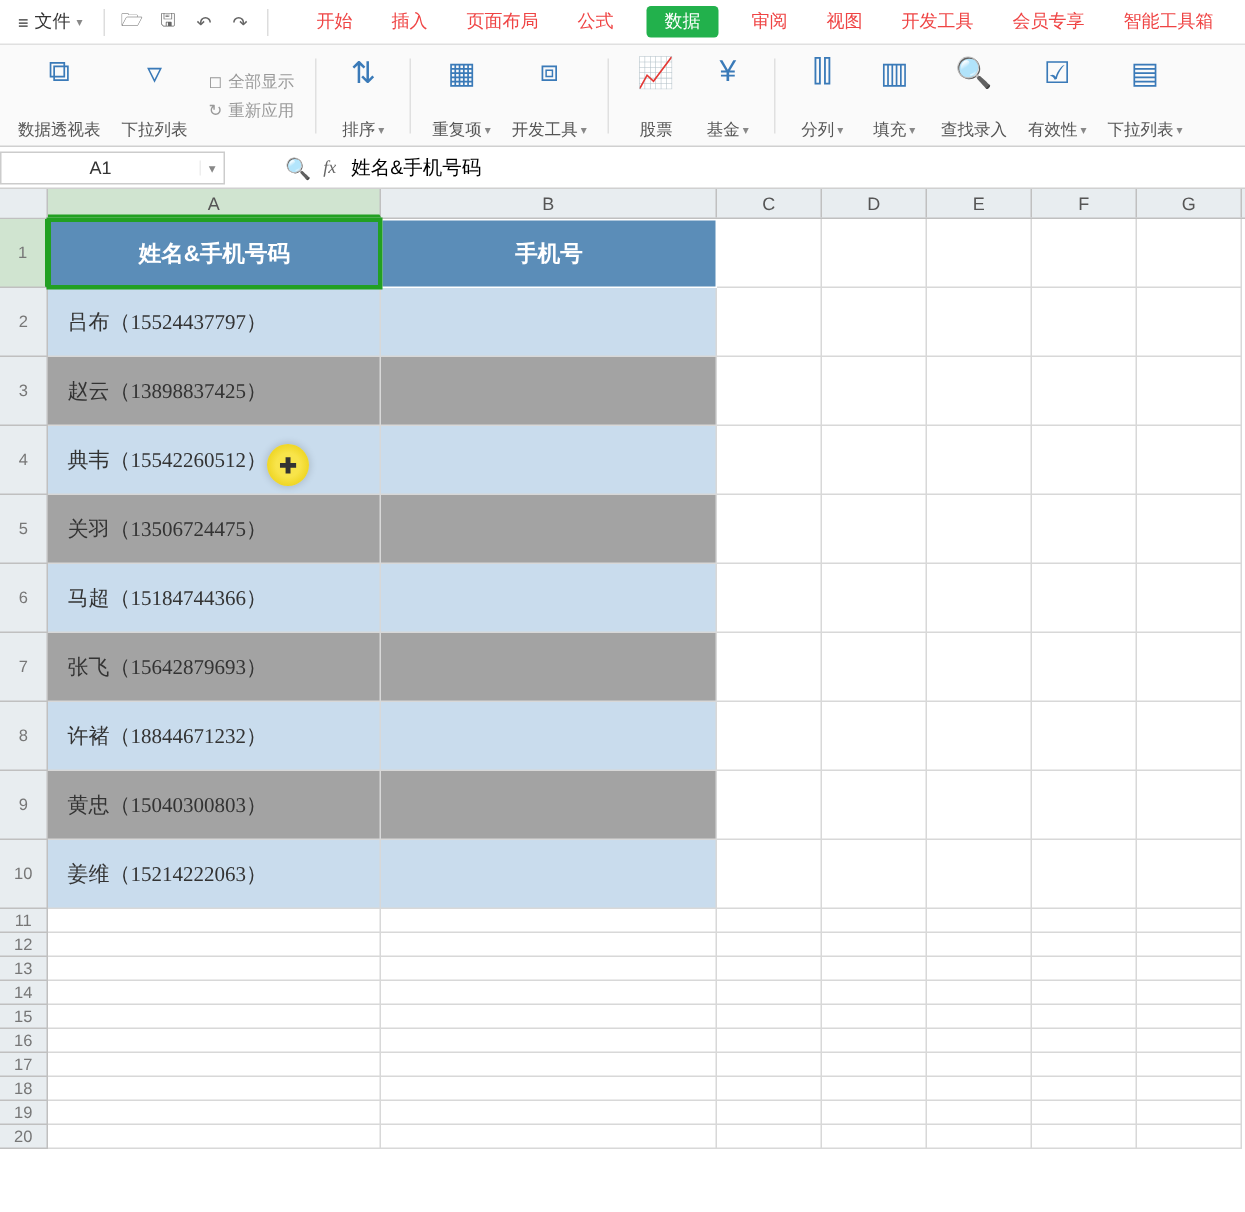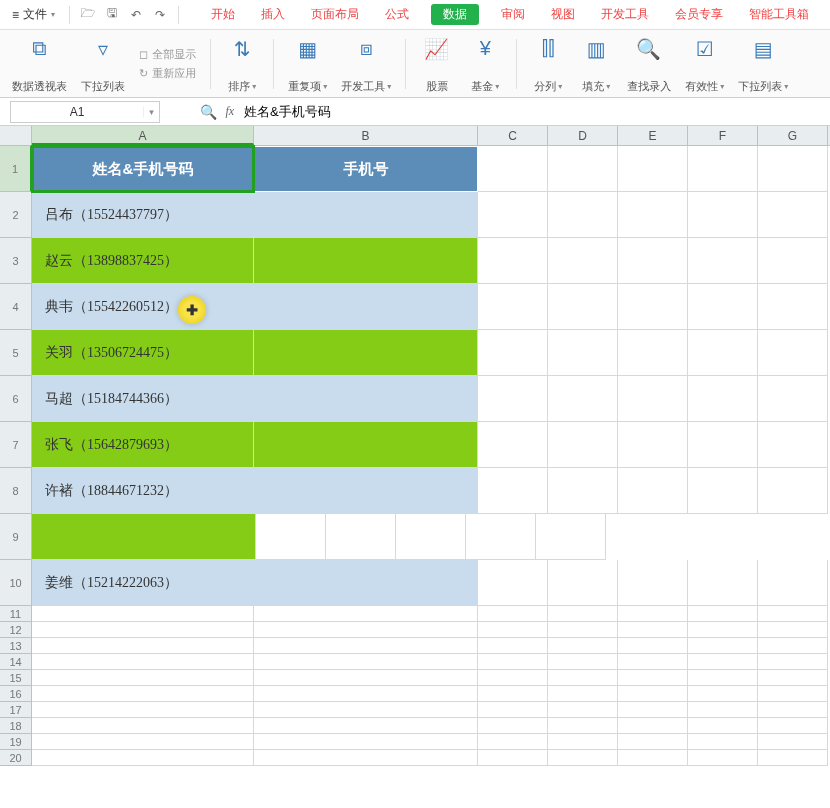--- a/index.html
+++ b/index.html
@@ -20,21 +20,21 @@
 .ribbon-group { display: flex; flex-direction: column; align-items: center; justify-content: space-between; height: 60px; padding: 0 4px; cursor: pointer; min-width: 42px; }
 .ribbon-group .icon-area { height: 30px; display: flex; align-items: center; justify-content: center; color: #3a7ab8; font-size: 20px; }
 .ribbon-group .label { font-size: 11px; color: #555; white-space: nowrap; display: flex; align-items: center; gap: 2px; }
 .ribbon-small-group { display: flex; flex-direction: column; gap: 4px; height: 56px; justify-content: center; padding: 0 4px; }
 .ribbon-small { display: flex; align-items: center; gap: 4px; font-size: 11px; color: #999; cursor: pointer; }
 .ribbon-sep { width: 1px; height: 50px; background: #e0e0e0; margin: 0 4px; }
 .dropdown-arrow { font-size: 8px; color: #888; }
 
 
 .refbar { display: flex; align-items: center; height: 28px; border-bottom: 1px solid #d0d0d0; }
-.namebox { width: 150px; height: 22px; border: 1px solid #ccc; margin-left: 10px; display: flex; align-items: center; justify-content: center; position: relative; background: #fff; }
+.namebox { width: 150px; height: 22px; border: 1px solid #ccc; display: flex; align-items: center; justify-content: center; position: relative; background: #fff; }
 .namebox .nb-text { flex: 1; text-align: center; font-size: 12px; }
 .namebox .nb-drop { width: 16px; text-align: center; border-left: 1px solid #eee; color: #888; font-size: 9px; }
 .fx-area { display: flex; align-items: center; gap: 8px; margin-left: 40px; }
 .fx-icon { color: #666; cursor: pointer; font-size: 14px; }
 .fx-label { font-style: italic; color: #666; font-family: Liberation Serif, serif; }
 .formula-input { border: none; outline: none; font-size: 13px; width: 400px; padding: 2px; }
 
 
 .sheet { position: relative; }
 .col-headers { display: flex; height: 20px; background: #e8edf0; border-bottom: 1px solid #c0c0c0; }
@@ -43,21 +43,21 @@
 .col-h.selected { background: #d0e4d0; border-bottom: 2px solid #22a022; }
 .row { display: flex; }
 .row-h { width: 32px; border-right: 1px solid #c0c0c0; border-bottom: 1px solid #c0c0c0; background: #e8edf0; text-align: center; font-size: 11px; color: #777; display: flex; align-items: center; justify-content: center; }
 .row-h.selected { background: #d0e4d0; border-right: 2px solid #22a022; }
 .cell { border-right: 1px solid #d8d8d8; border-bottom: 1px solid #d8d8d8; padding: 0 8px; display: flex; align-items: center; font-size: 14px; }
 
 
 .header-cell { background: #5b8db8; color: #fff; font-weight: bold; justify-content: center; font-size: 15px; border: 1px solid #fff; }
 .data-cell-a { background: #c9dced; color: #333; font-family: "SimSun", serif; padding-left: 13px; }
 .data-cell-b { background: #c9dced; }
-.row-alt .data-cell-a, .row-alt .data-cell-b { background: #84cc16; }
+.row-alt .data-cell-a, .row-alt .data-cell-b { background: #a3a3a3; }
 .empty-cell { background: #fff; }
 
 
 .active-cell { outline: 3px solid #22a022; outline-offset: -2px; position: relative; z-index: 5; }
 
 
 .cursor-badge { position: absolute; left: 178px; top: 170px; width: 28px; height: 28px; border-radius: 50%; background: radial-gradient(circle,#f8e44a 40%,#e6c800 100%); display: flex; align-items: center; justify-content: center; z-index: 20; box-shadow: 0 0 6px rgba(0,0,0,.2); }
 .cursor-badge::before { content: "✚"; color: #333; font-size: 14px; font-weight: bold; }
 
 
@@ -289,20 +289,21 @@
         <div class="cell wA h-tall data-cell-a">许褚（18844671232）</div>
         <div class="cell wB h-tall data-cell-b"></div>
         <div class="cell wC h-tall empty-cell"></div>
         <div class="cell wD h-tall empty-cell"></div>
         <div class="cell wE h-tall empty-cell"></div>
         <div class="cell wF h-tall empty-cell"></div>
         <div class="cell wG h-tall empty-cell"></div>
       </div>
       <div class="row row-alt">
         <div class="row-h h-tall">9</div>
+        <div class="cell wA h-tall data-cell-a">黄忠（15040300803）</div>
         <div class="cell wB h-tall data-cell-b"></div>
         <div class="cell wC h-tall empty-cell"></div>
         <div class="cell wD h-tall empty-cell"></div>
         <div class="cell wE h-tall empty-cell"></div>
         <div class="cell wF h-tall empty-cell"></div>
         <div class="cell wG h-tall empty-cell"></div>
       </div>
       <div class="row">
         <div class="row-h h-tall">10</div>
         <div class="cell wA h-tall data-cell-a">姜维（15214222063）</div>

